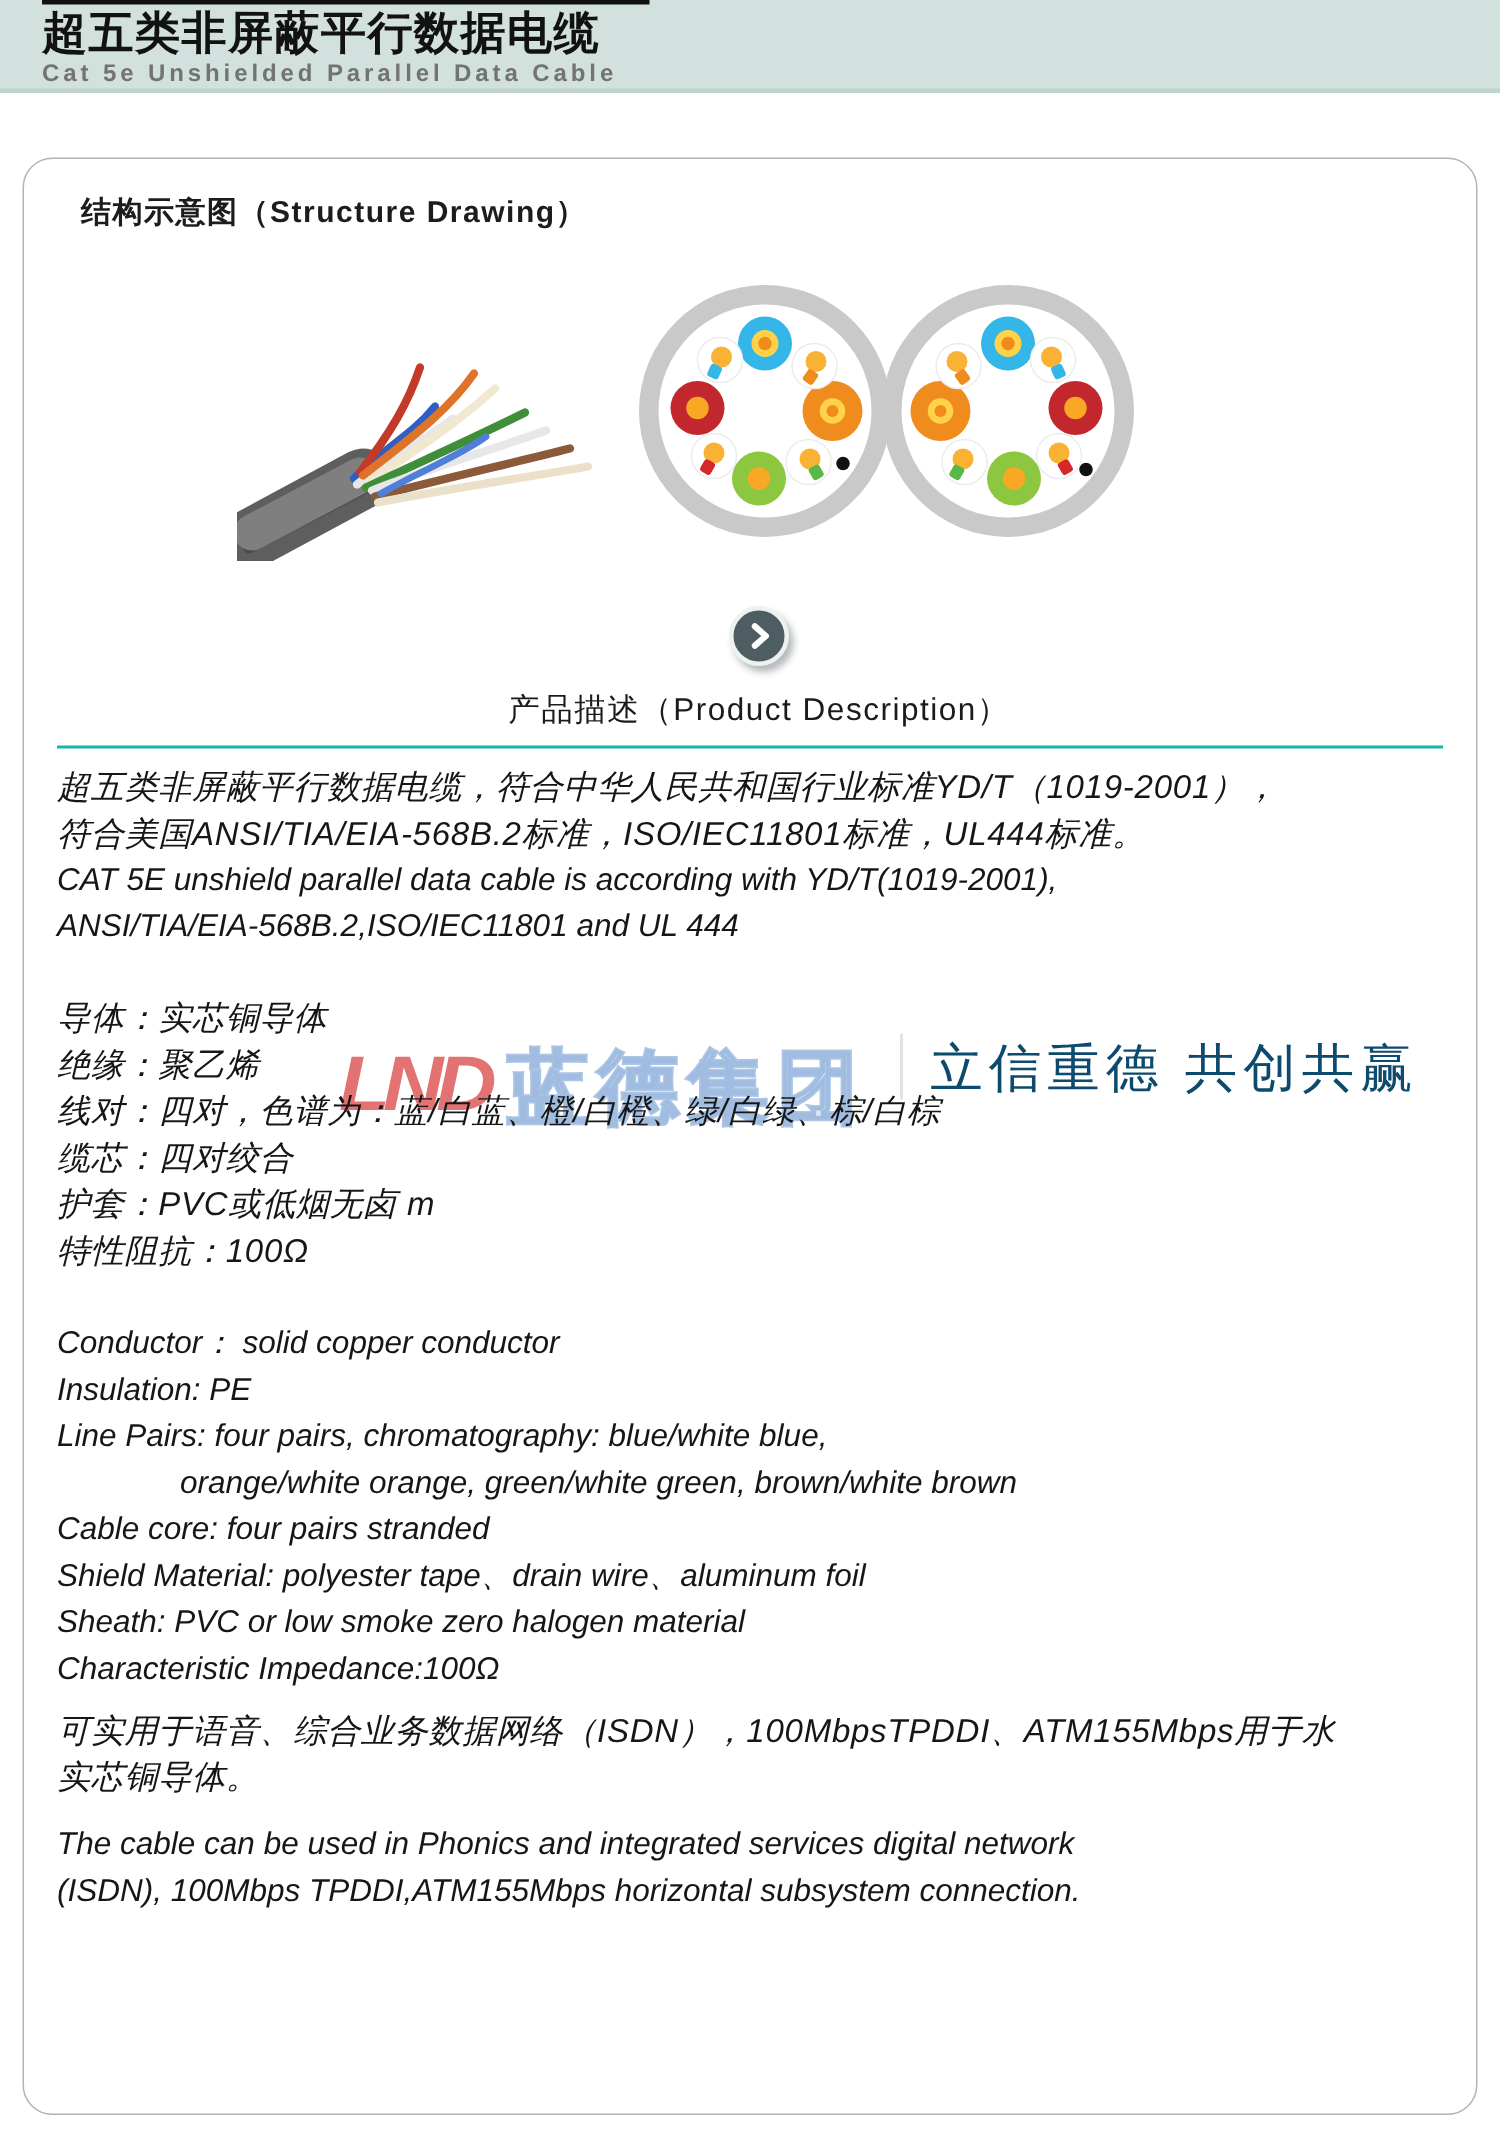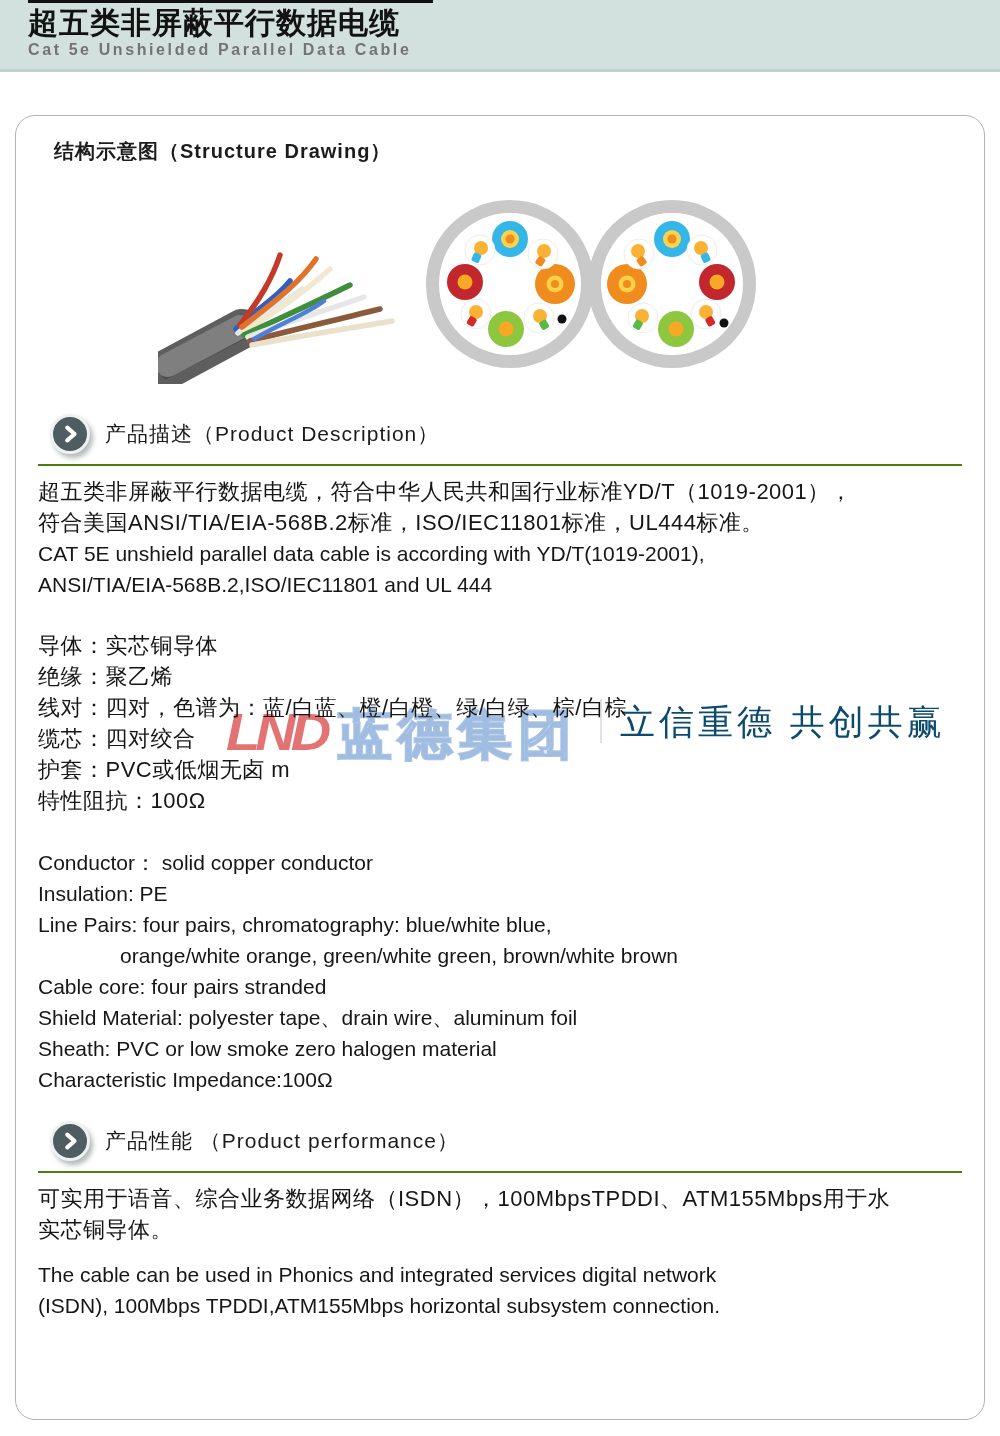--- a/index.html
+++ b/index.html
@@ -1,45 +1,45 @@
 <!DOCTYPE html>
 <html><head>
 <meta charset="utf-8">
 <style>
   * { margin:0; padding:0; box-sizing:border-box; }
   html,body { width:1000px; background:#ffffff; font-family:"Liberation Sans","DejaVu Sans",sans-serif; color:#161616; }
   body { height:1436px; position:relative; }
 
   
-  .page-header { height:72px; background:#d2e1dd; border-bottom:3px solid #bfd3ce; padding:5px 0 0 28px; position:relative; }
+  .page-header { height:62px; background:#d2e1dd; border-bottom:3px solid #bfd3ce; padding:5px 0 0 28px; position:relative; }
   .header-topline { position:absolute; top:0; left:28px; width:405px; height:3px; background:#111; }
   .title-zh { font-size:30px; font-weight:bold; letter-spacing:1px; line-height:35px; color:#121212; }
   .title-en { font-size:16px; font-weight:bold; letter-spacing:2.6px; line-height:19px; color:#737373; }
 
   
   .main-box { width:970px; height:1305px; margin:43px auto 0; border:1px solid #b3b3b3; border-radius:20px;
               padding:16px 22px 0; position:relative; }
 
   .structure-heading { font-size:20px; letter-spacing:1px; margin:6px 0 0 16px; color:#1c1c1c; }
 
   
   .figure-row { display:flex; align-items:flex-start; margin:26px 0 0 120px; height:205px; }
   .photo-svg { margin-top:18px; }
   .xsection-svg { margin-left:14px; }
 
   
   .section-heading { display:flex; align-items:center; gap:15px; margin-top:14px; padding:4px 0 10px 12px;
-                     border-bottom:2px solid #4d7c0f; position:relative; z-index:1; }
+                     border-bottom:2px solid #14b8a6; position:relative; z-index:1;flex-direction:column; }
   .section-heading.perf { margin-top:22px; }
   .chev-btn { width:40px; height:40px; border-radius:50%; background:#4e5d61; border:3px solid #eef1f1;
               box-shadow:3px 4px 5px rgba(90,100,100,.45); display:flex; align-items:center; justify-content:center; flex:0 0 auto; }
   .heading-text { font-size:21px; letter-spacing:1px; color:#1b1b1b; }
 
   
-  .text-block { position:relative; z-index:1; }
+  .text-block { position:relative; z-index:1;font-style:italic; }
   .para { margin-top:10px; }
   .line-zh { font-size:22px; line-height:31px; letter-spacing:0.5px; }
   .line-en { font-size:21px; line-height:31px; }
   .specs-zh { margin-top:30px; }
   .specs-en { margin-top:31px; }
   .indent { padding-left:82px; }
 
   
   .watermark { position:absolute; top:583px; left:210px; display:flex; gap:12px; z-index:0; pointer-events:none; }
   .wm-logo { font-size:56px; font-weight:800; font-style:italic; letter-spacing:-5px; color:rgba(221,83,83,.82); transform:scaleY(.92); }
@@ -209,28 +209,20 @@
     <div class="line-en">Conductor： solid copper conductor</div>
     <div class="line-en">Insulation: PE</div>
     <div class="line-en">Line Pairs: four pairs, chromatography: blue/white blue,</div>
     <div class="line-en indent">orange/white orange, green/white green, brown/white brown</div>
     <div class="line-en">Cable core: four pairs stranded</div>
     <div class="line-en">Shield Material: polyester tape、drain wire、aluminum foil</div>
     <div class="line-en">Sheath: PVC or low smoke zero halogen material</div>
     <div class="line-en">Characteristic Impedance:100Ω</div>
   </div>
 
-  <div class="section-heading perf">
-    <span class="chev-btn">
-      <svg width="22" height="22" viewBox="0 0 24 24">
-          <path d="M9 5l8 7-8 7" stroke="#ffffff" stroke-width="4.5" fill="none" stroke-linecap="round" stroke-linejoin="round"></path>
-        </svg>
-    </span>
-    <span class="heading-text">产品性能 （Product performance）</span>
-  </div>
 
   <div class="text-block para">
     <div class="line-zh">可实用于语音、综合业务数据网络（ISDN），100MbpsTPDDI、ATM155Mbps用于水</div>
     <div class="line-zh">实芯铜导体。</div>
     <div class="line-en" style="margin-top:14px">The cable can be used in Phonics and integrated services digital network</div>
     <div class="line-en">(ISDN), 100Mbps TPDDI,ATM155Mbps horizontal subsystem connection.</div>
   </div>
 
 </main>
 

